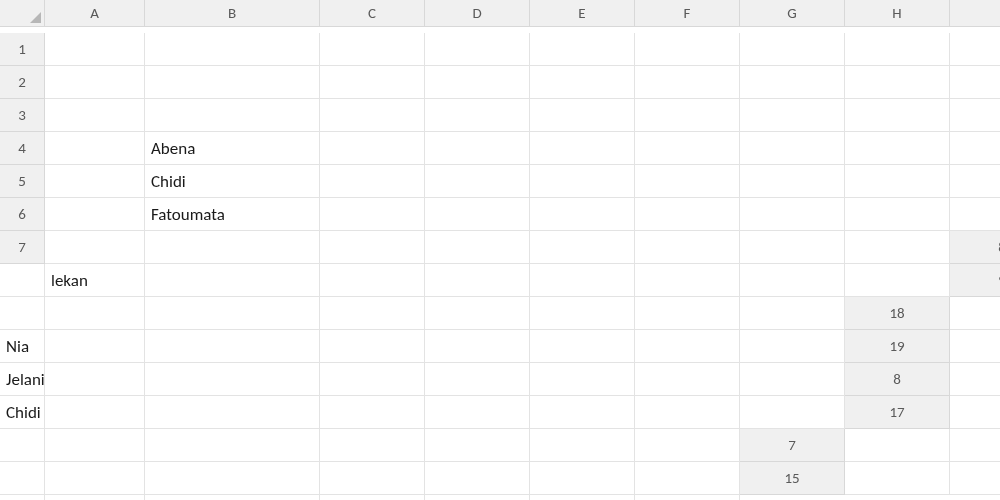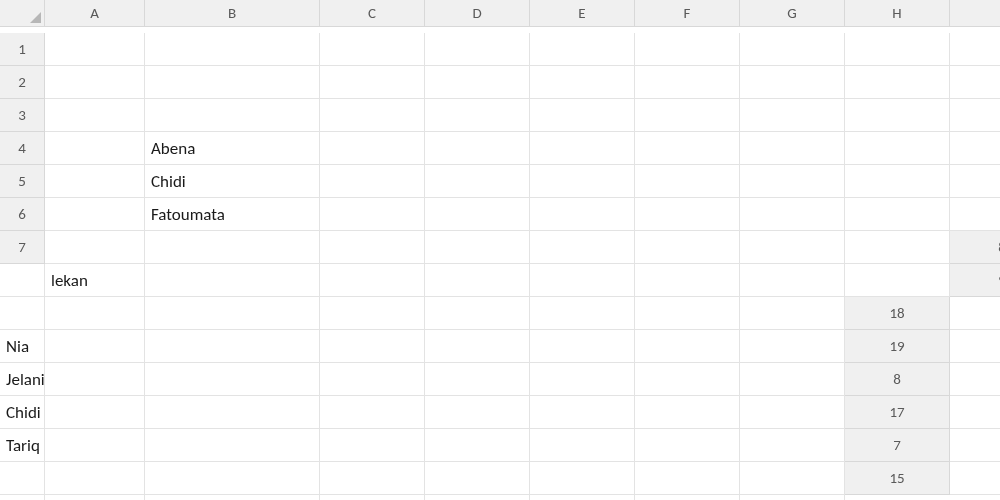--- a/index.html
+++ b/index.html
@@ -197,21 +197,20 @@
     <div class="cell">Chidi</div>
     <div class="cell"></div>
     <div class="cell"></div>
     <div class="cell"></div>
     <div class="cell"></div>
     <div class="cell"></div>
     <div class="cell"></div>
     <div class="cell"></div>
     <div class="row-header">17</div>
     <div class="cell"></div>
-    <div class="cell">Tariq</div>
     <div class="cell"></div>
     <div class="cell"></div>
     <div class="cell"></div>
     <div class="cell"></div>
     <div class="cell"></div>
     <div class="cell"></div>
     <div class="cell"></div>
     <div class="row-header">7</div>
     <div class="cell"></div>
     <div class="cell"></div>

